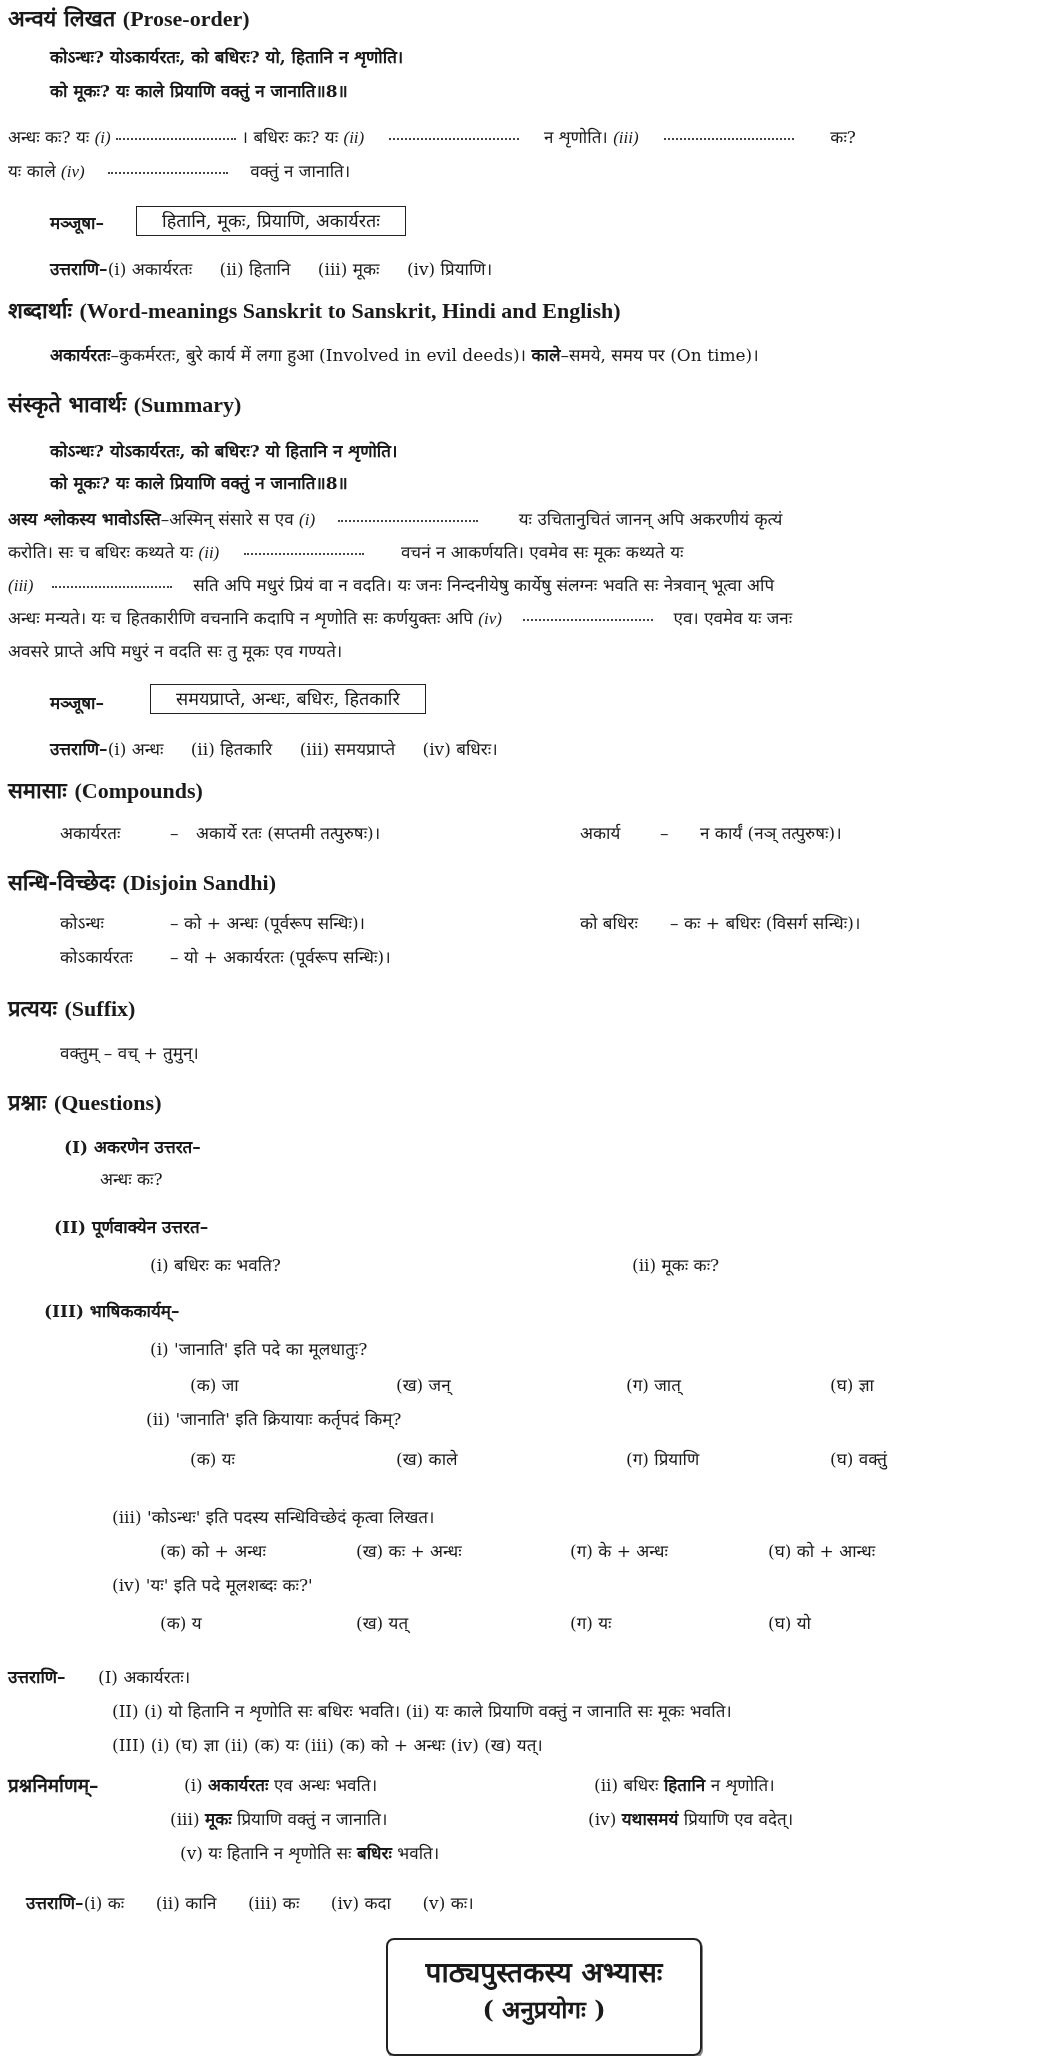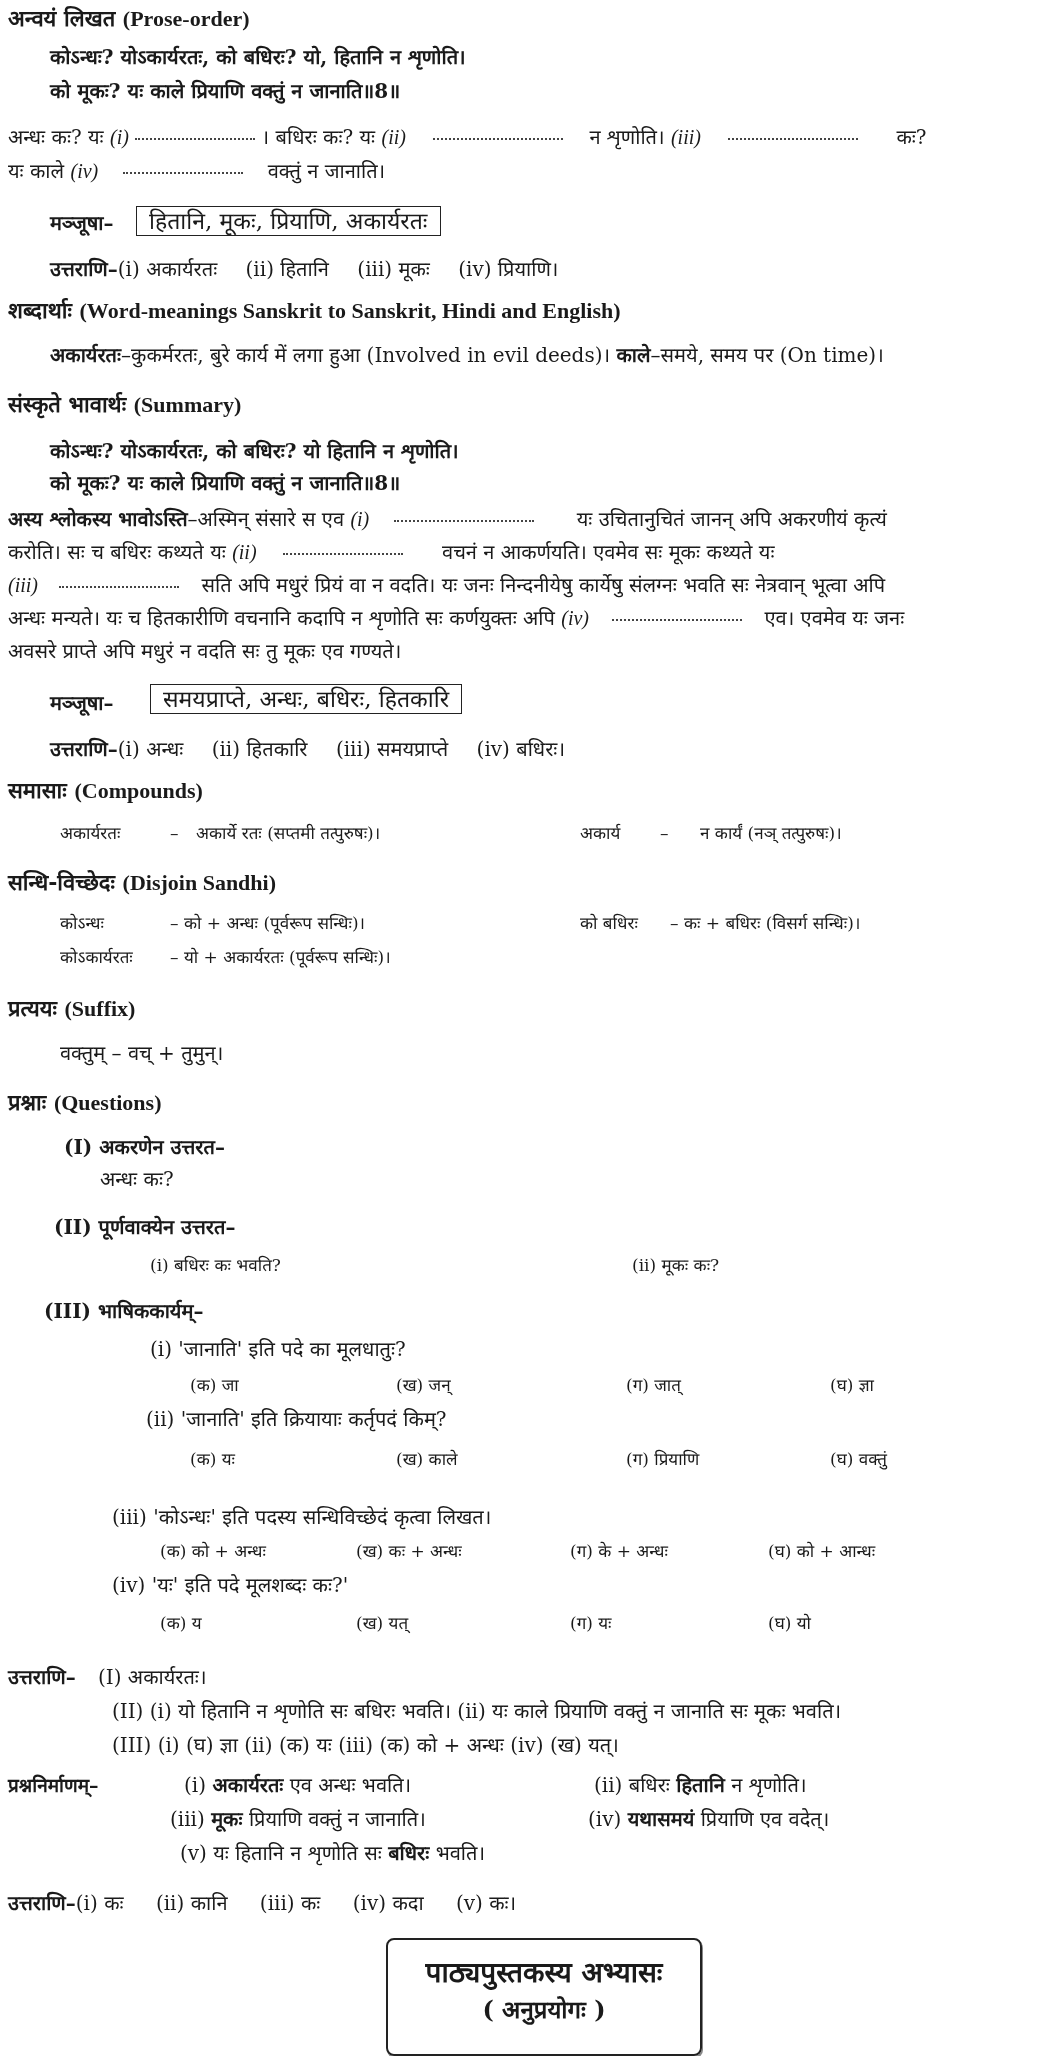--- a/index.html
+++ b/index.html
@@ -2,27 +2,27 @@
 <html><head>
 <meta charset="utf-8">
 <style>
   html, body { margin: 0; padding: 0; background: #ffffff; }
   body {
     width: 1054px; height: 2056px; overflow: hidden;
     font-family: "DejaVu Serif", "Liberation Serif", serif;
     color: #1a1a1a; position: relative;
   }
   .page { position: absolute; left: 0; top: 0; width: 1054px; height: 2056px; }
-  .ln { position: absolute; white-space: nowrap; font-size: 20px; line-height: 22px; }
+  .ln { position: absolute; white-space: nowrap; font-size: 17px; line-height: 22px; }
   .hd { font-size: 22px; font-weight: bold; line-height: 28px; }
   .hd .en { font-family: "Liberation Serif", "DejaVu Serif", serif; font-weight: bold; }
   .b { font-weight: bold; }
   .it { font-style: italic; font-family: "Liberation Serif", serif; }
   .dots { display: inline-block; border-bottom: 2px dotted #444; height: 12px; vertical-align: top; }
-  .box { position: absolute; border: 1.5px solid #222; padding: 2px 12px; font-size: 23px; line-height: 24px; white-space: nowrap; }
+  .box { position: absolute; border: 1.5px solid #222; padding: 2px 25px; font-size: 18px; line-height: 24px; white-space: nowrap; }
   .cols { position: absolute; white-space: nowrap; font-size: 17px; line-height: 22px; }
   .cols span.c { position: absolute; top: 0; }
   .frame { position: absolute; left: 386px; top: 1930px; width: 312px; height: 114px; border: 2px solid #222; border-radius: 8px; box-shadow: 1px 2px 0 #888; text-align: center; margin-top: 8px; }
   .frame .t1 { font-size: 28px; font-weight: bold; margin-top: 14px; line-height: 38px; }
   .frame .t2 { font-size: 24px; font-weight: bold; line-height: 36px; }
   .sp { display: inline-block; }
 </style>
 </head>
 <body>
 
@@ -231,21 +231,21 @@
     <span>(iv)</span>
     <span class="b">यथासमयं</span>
     <span>प्रियाणि एव वदेत्।</span>
   </div>
   <div class="ln" style="left:180px;top:1842px;">
     <span>(v) यः हितानि न शृणोति सः</span>
     <span class="b">बधिरः</span>
     <span>भवति।</span>
   </div>
 
-  <div class="ln" style="left:8px;top:1892px;">
+  <div class="ln" style="left:26px;top:1892px;">
     <span class="b">उत्तराणि–</span><span>(i) कः</span>
     <span class="sp" style="width:26px"></span><span>(ii) कानि</span>
     <span class="sp" style="width:26px"></span><span>(iii) कः</span>
     <span class="sp" style="width:26px"></span><span>(iv) कदा</span>
     <span class="sp" style="width:26px"></span><span>(v) कः।</span>
   </div>
 
   <div class="frame">
     <div class="t1">पाठ्यपुस्तकस्य अभ्यासः</div>
     <div class="t2">( अनुप्रयोगः )</div>

